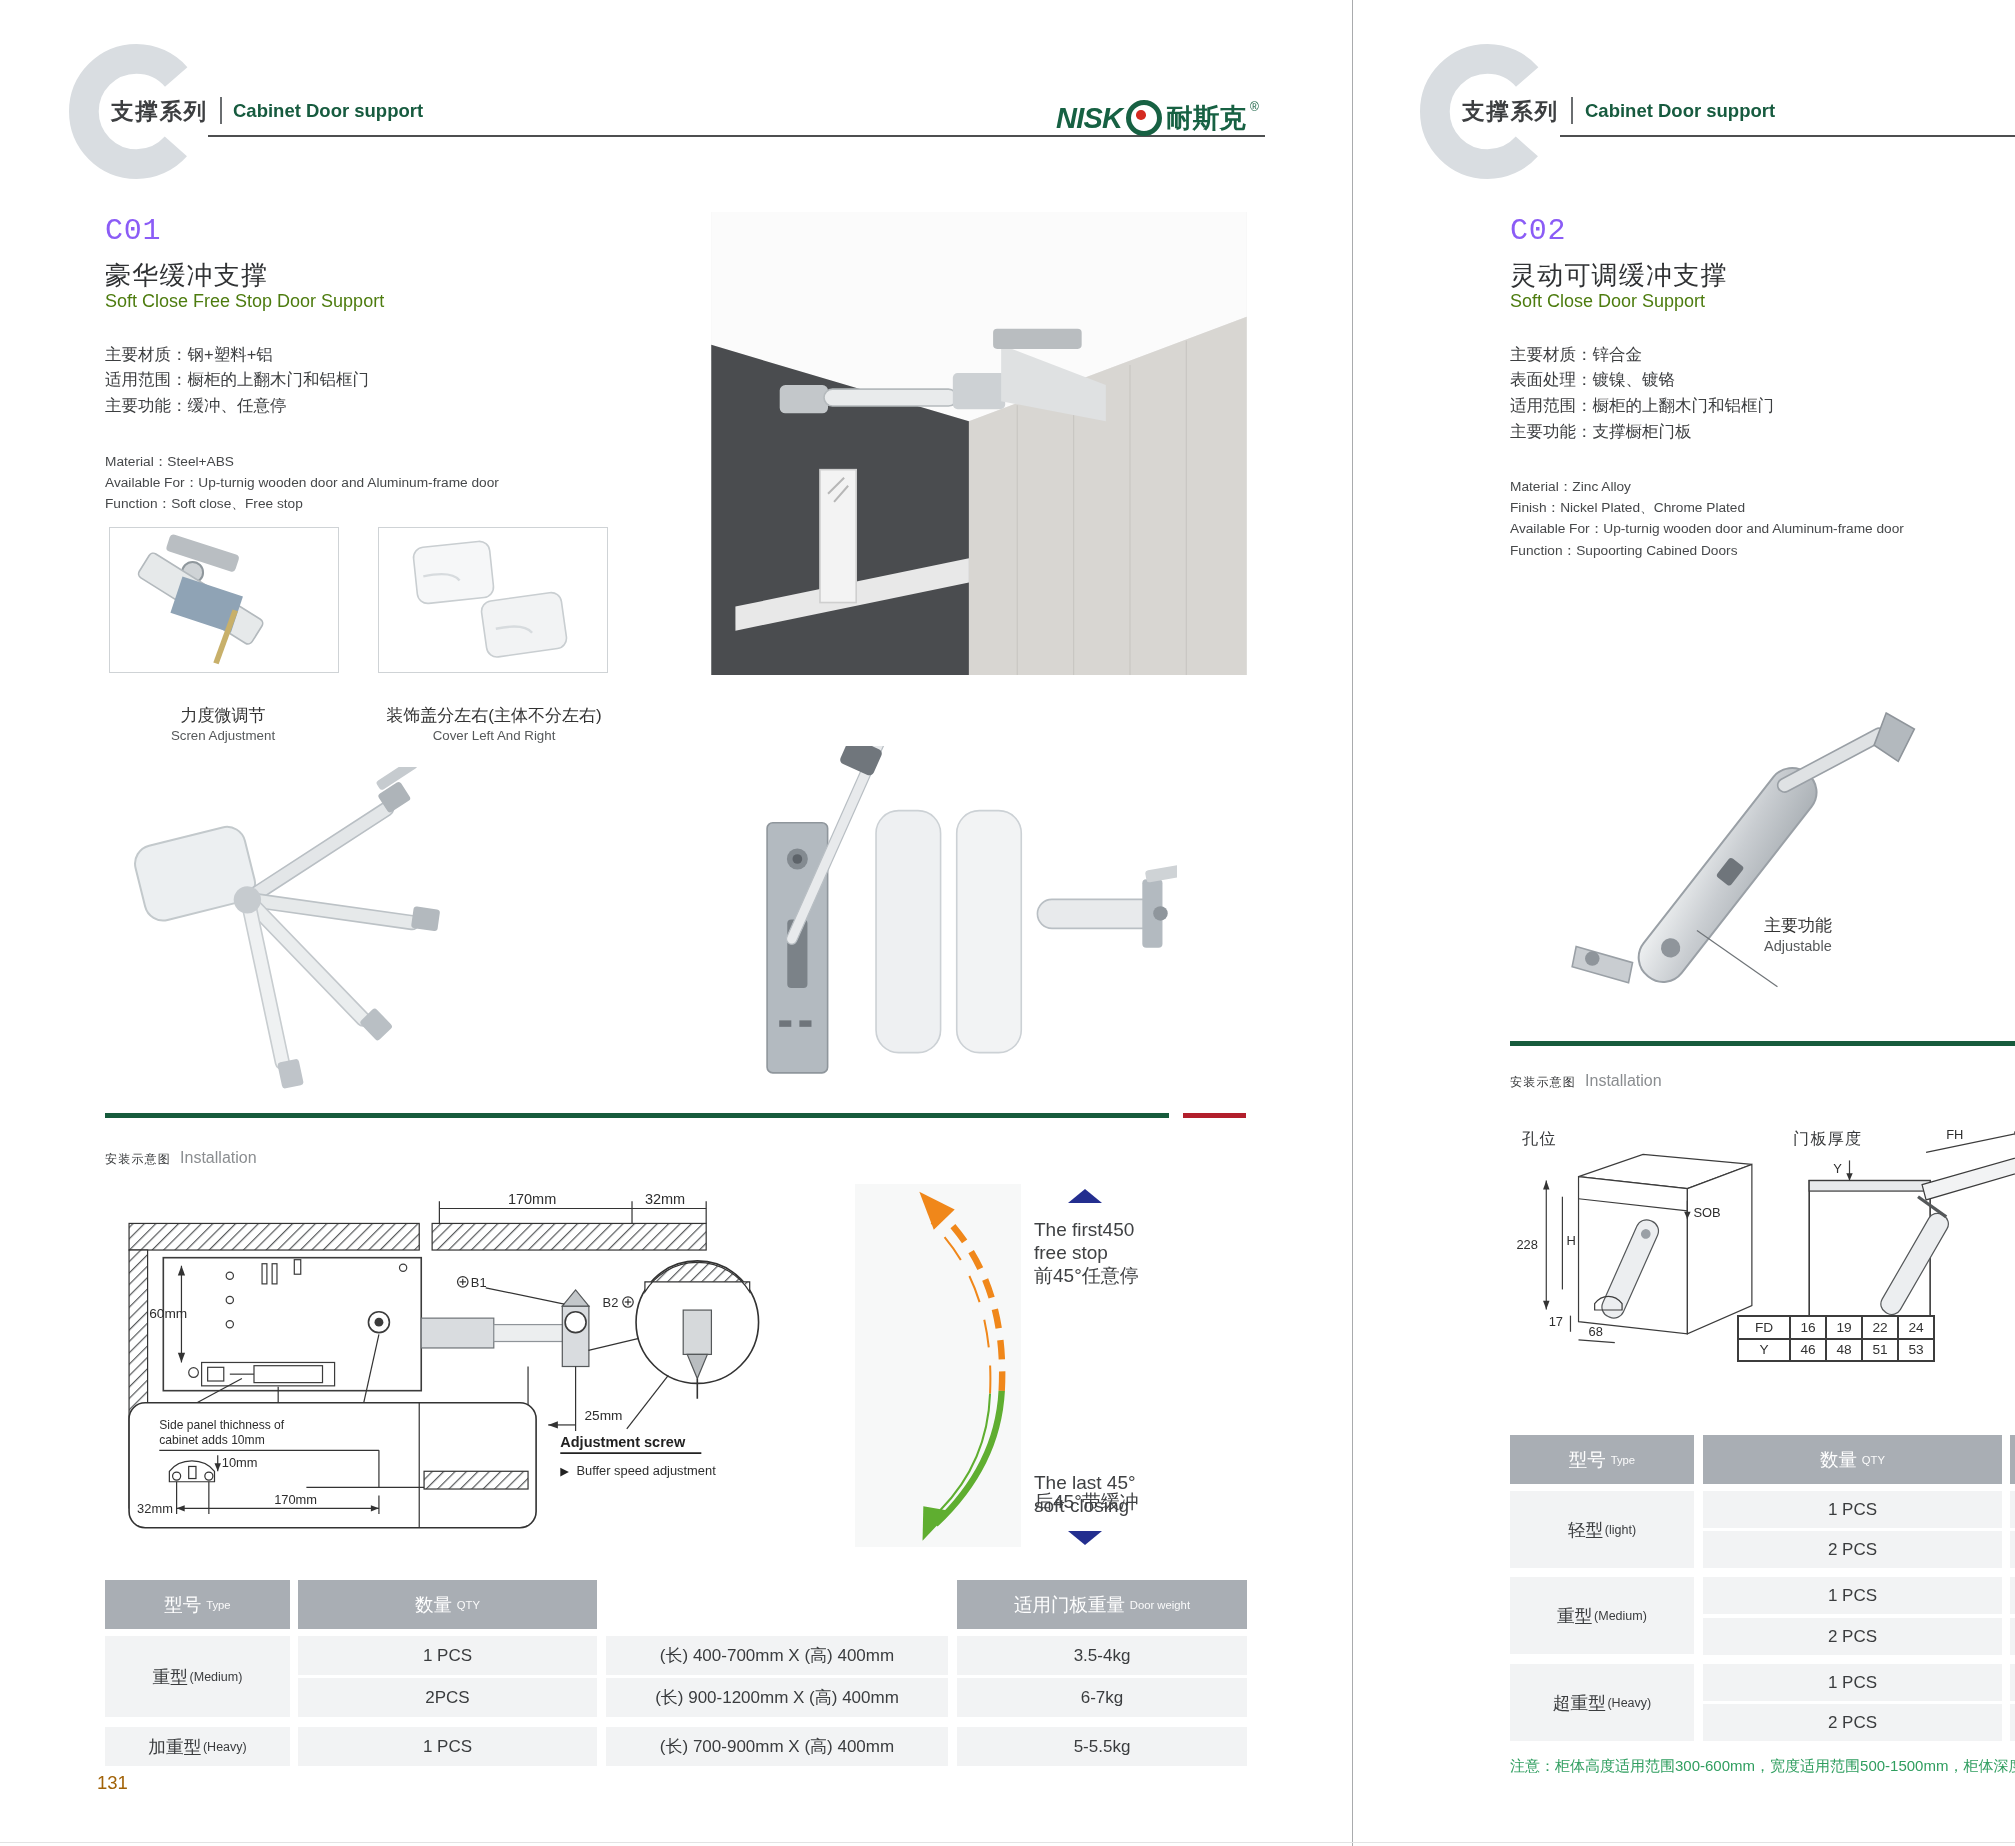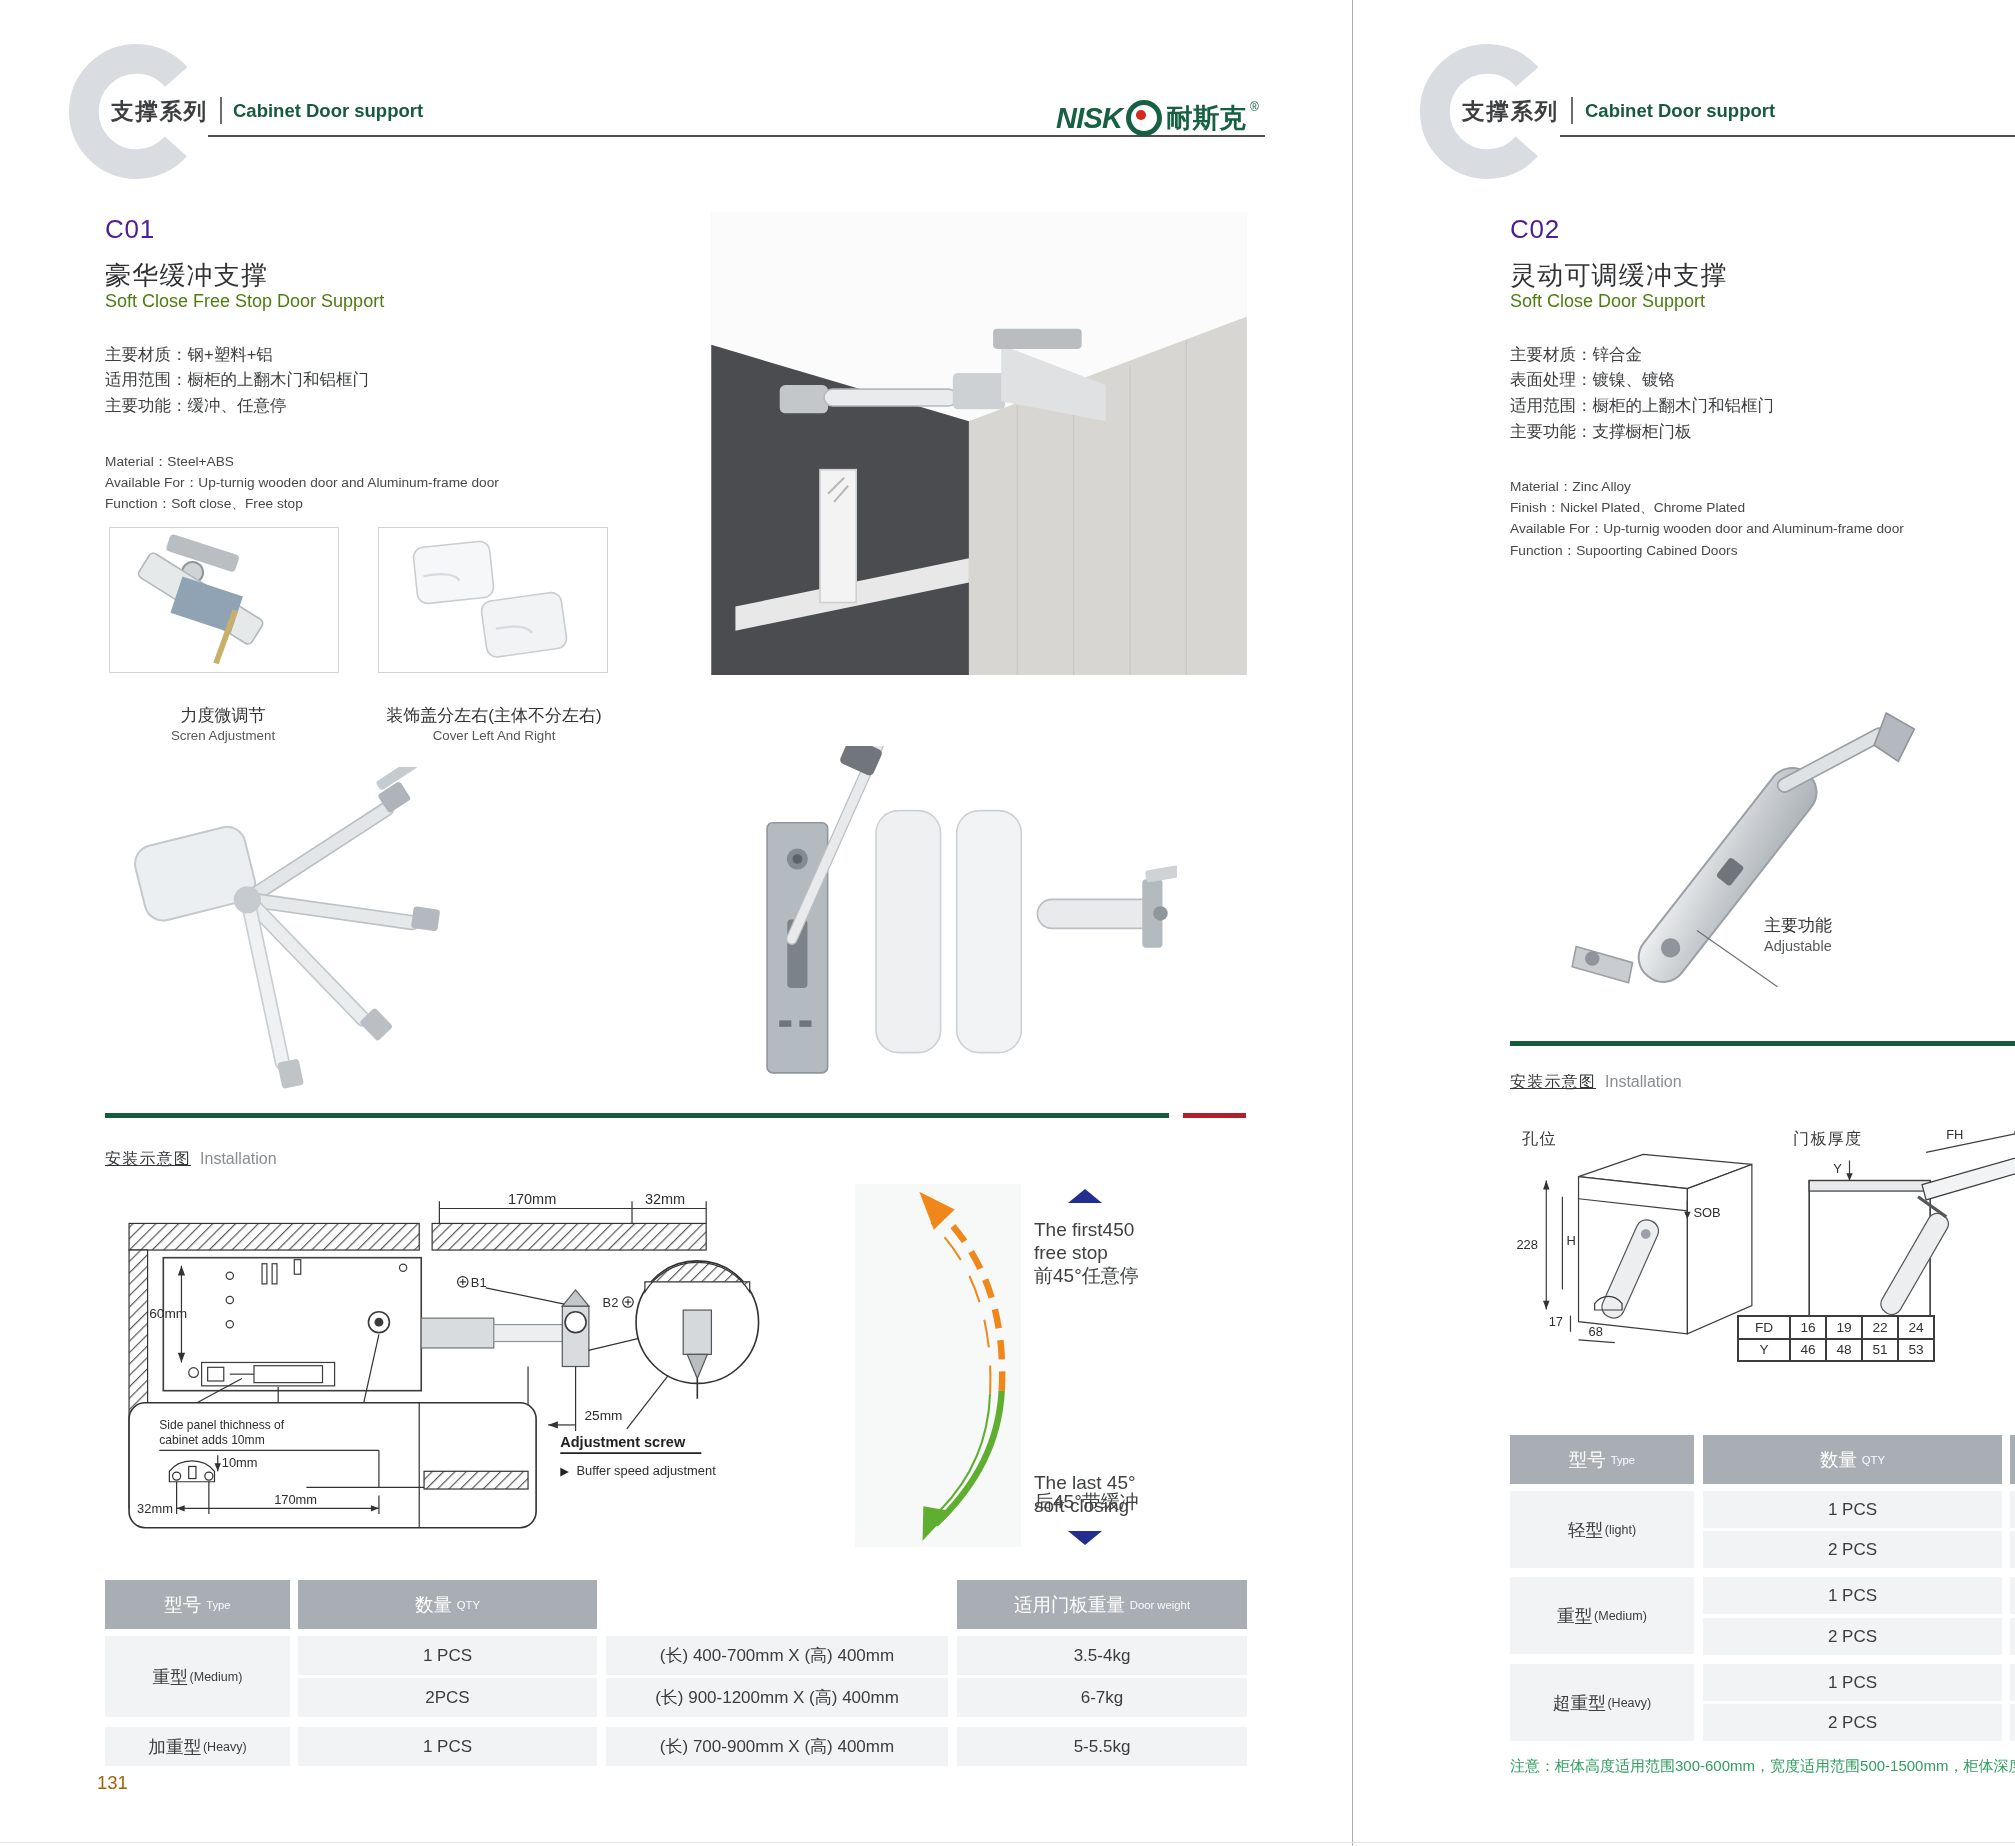--- a/index.html
+++ b/index.html
@@ -11,31 +11,31 @@
   .series-en{font-size:18.5px;font-weight:bold;color:#175b3f;}
   .hdr-sep{width:1.6px;height:26.6px;background:#6a6d70;}
   .hdr-line{height:2.4px;background:#4d4f50;}
   .logo{display:flex;align-items:center;gap:4px;}
   .logo-txt{font-size:29px;font-weight:bold;color:#176143;letter-spacing:-0.8px;font-style:italic;}
   .logo-o{width:26px;height:26px;border:5.6px solid #176143;border-radius:50%;position:relative;}
   .logo-o::after{content:"";position:absolute;left:5.2px;top:5.2px;width:9.7px;height:9.7px;background:#d42a20;border-radius:50%;}
   .logo-cn{font-size:26.6px;font-weight:bold;color:#176143;}
   .logo-reg{font-size:12px;color:#176143;align-self:flex-start;}
   
-  .code{font-size:26px;color:#4c1d95;letter-spacing:0.8px;}
+  .code{font-size:30px;color:#8b5cf6;letter-spacing:0.8px;font-family:Liberation Mono, monospace;}
   .title-zh{font-size:26px;color:#303234;letter-spacing:1.2px;}
   .title-en{font-size:18px;color:#4d7c0f;}
   .spec-zh{font-size:16.5px;color:#3c3e40;line-height:26px;white-space:nowrap;}
   .spec-en{font-size:13.7px;color:#46484a;line-height:21.4px;white-space:nowrap;}
   .cap-zh{font-size:17px;color:#333;text-align:center;}
   .cap-en{font-size:13.3px;color:#55585a;text-align:center;}
   .imgbox{border:1.2px solid #cfd3d6;background:#fff;}
   .divider-green{height:5.2px;background:#175b3c;}
   .divider-red{height:5.2px;background:#b21f2c;}
-  .inst-zh{font-size:16px;color:#353739;letter-spacing:1.2px;text-decoration:underline;}
+  .inst-zh{font-size:12px;color:#353739;letter-spacing:1.2px;}
   .inst-en{font-size:16px;color:#8a8d90;}
   
   .th{background:#a9aeb4;color:#fff;display:flex;align-items:center;justify-content:center;gap:4.8px;}
   .th .z{font-size:18.5px;}
   .th .e{font-size:11.3px;opacity:.95;}
   .td{background:#f2f3f4;color:#3a3c3e;display:flex;align-items:center;justify-content:center;font-size:17px;white-space:nowrap;}
   .td .z{font-size:17.7px;}
   .td .e{font-size:12.5px;margin-left:1.6px;}
   .note-green{font-size:15px;color:#2f9e5f;}
   .pagenum{font-size:18.5px;color:#a16207;}

